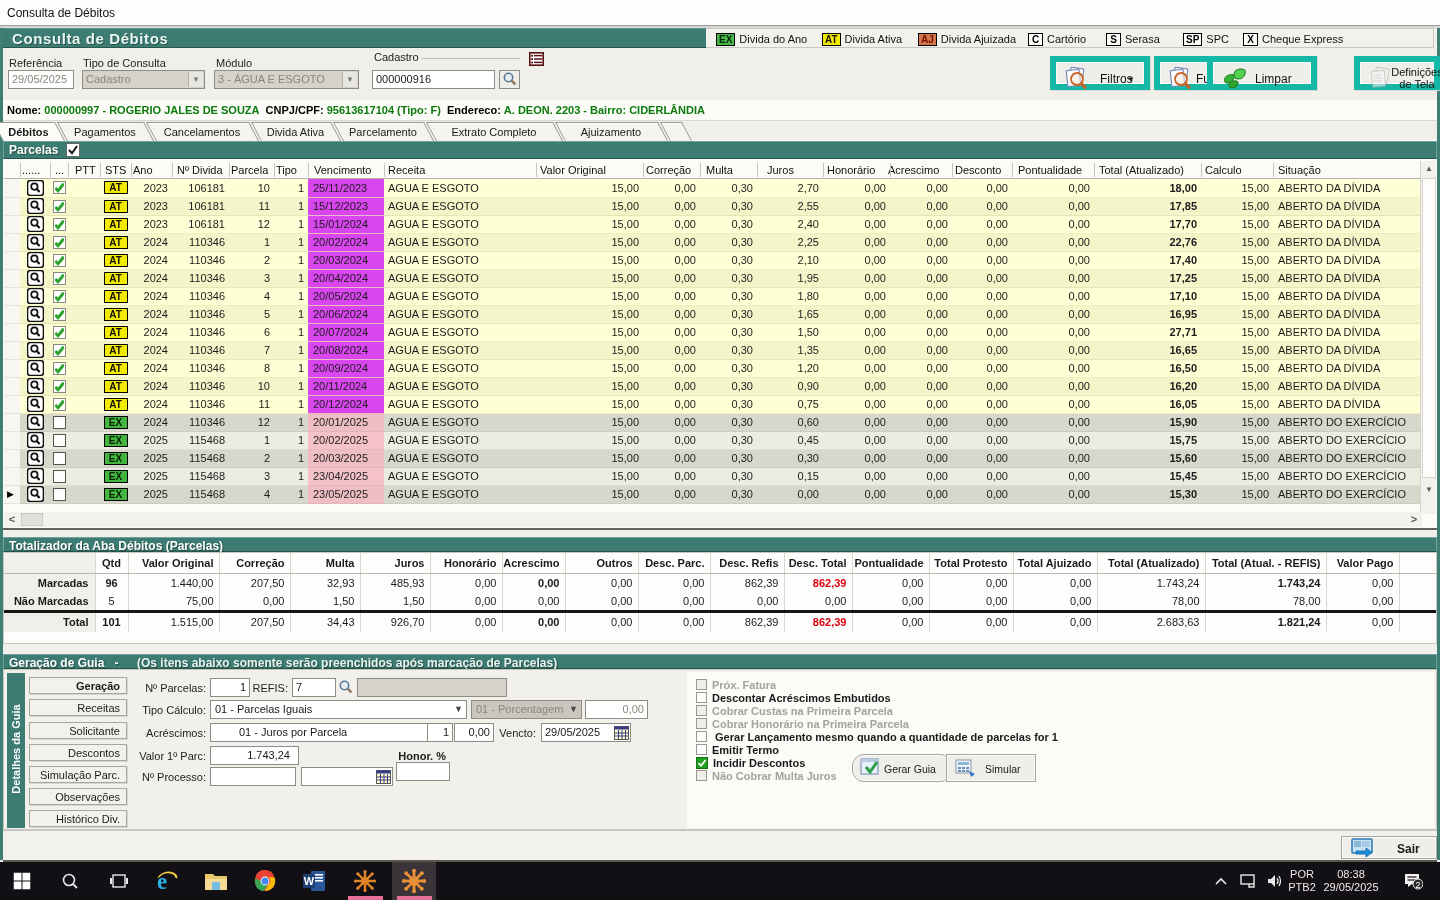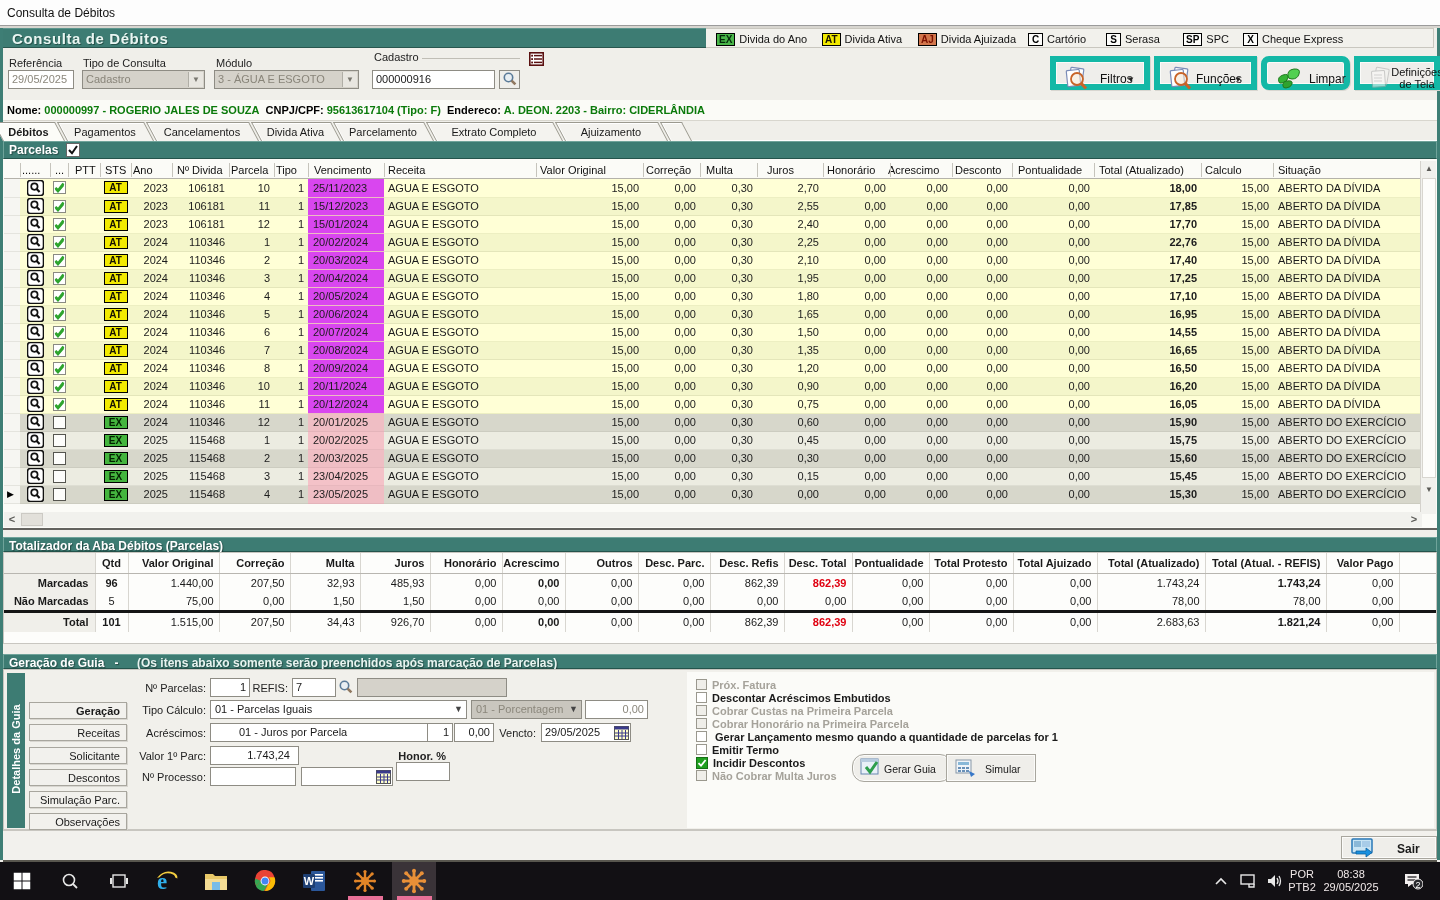--- a/index.html
+++ b/index.html
@@ -114,21 +114,21 @@
 
 
 #gerbar { left:3px; top:654px; width:1434px; height:15px; }
 #gerbar span { position:absolute; left:133px; top:1px; font-size:12px; font-weight:bold; color:#E8F4F0; text-shadow:1px 1px 1px rgba(0,0,0,0.4); }
 #gerpanel { left:3px; top:669px; width:1434px; height:161px; background:#F1F0EB; border:1px solid #C8C6C0; }
 #gerside { position:absolute; left:3px; top:3px; width:18px; height:155px; background:#3D7C73; }
 #gerside span { position:absolute; left:-66px; top:70px; width:150px; transform:rotate(-90deg);
   color:#fff; font-weight:bold; font-size:11px; text-align:center; }
 .gbtn { position:absolute; left:25px; width:98px; height:17px; background:#F2F1ED;
   border:1px solid #A8A69E; box-shadow:1px 1px 0 #D8D6D0; font-size:11px;
-  text-align:right; padding:2px 6px 0 0;margin-top:25px; }
+  text-align:right; padding:2px 6px 0 0; }
 .gb { font-weight:bold; }
 .glab { position:absolute; font-size:11px; color:#222; text-align:right; }
 .ginp { position:absolute; height:19px; border:1px solid #8E8C84; background:#fff; font-size:11px;
   line-height:17px; padding:0 3px; }
 .gsel { position:absolute; height:19px; border:1px solid #8E8C84; background:#F0EFEA; font-size:11px;
   line-height:17px; padding-left:4px; }
 .gsel .arr { position:absolute; right:3px; top:0px; font-size:9px; color:#444; }
 .chkrow { position:absolute; left:692px; height:13px; font-size:11px; font-weight:bold; color:#1a1a1a; }
 .chkrow span { vertical-align:top; }
 .chkrow > span:last-child { margin-left:5px; }
@@ -215,21 +215,21 @@
   <div class="btn" style="left:1151px;width:103px;">
       <span class="ic"><svg width="26" height="28" viewBox="0 0 26 28">
           <rect x="6" y="3" width="13" height="16" rx="1" fill="#fff" stroke="#7A8CB8" stroke-width="1.2" transform="rotate(8 12 10)"></rect>
           <rect x="3" y="5" width="13" height="16" rx="1" fill="#fff" stroke="#7A8CB8" stroke-width="1.2" transform="rotate(-6 10 13)"></rect>
           <circle cx="13" cy="14" r="6" fill="#F4E6D2" fill-opacity="0.55" stroke="#C86428" stroke-width="1.8"></circle>
           <line x1="17.2" y1="18.4" x2="22" y2="23.5" stroke="#C86428" stroke-width="3"></line>
         </svg></span>
       <span class="tx" style="left:36px">Funções</span>
       <span class="ar" style="right:9px">▼</span>
     </div>
-  <div class="btn" style="left:1258px;width:89px;border-radius:8px;">
+  <div class="btn" style="left:1204px;width:110px;">
       <span class="ic" style="top:4px"><svg width="30" height="26" viewBox="0 0 30 26">
           <path d="M4 16 Q2 11 8 9 Q14 7 13 12 Q12 16 7 17 Q4 17.5 4 16z" fill="#35B335" stroke="#1E7A1E"></path>
           <path d="M13 10 Q12 4 19 3 Q26 2.5 24 8 Q22.5 13 17 13 Q13 13 13 10z" fill="#52D052" stroke="#1E7A1E"></path>
           <path d="M8 20 Q7 16 12 15 Q18 14 17 18 Q16 21.5 11 22 Q8 22 8 20z" fill="#2FA32F" stroke="#1E7A1E"></path>
         </svg></span>
       <span class="tx" style="left:42px">Limpar</span>
     </div>
   <div class="btn" style="left:1351px;width:86px;">
       <span class="ic"><svg width="26" height="28" viewBox="0 0 26 28" opacity="0.55">
           <rect x="7" y="3" width="13" height="16" rx="1" fill="#F4F4F2" stroke="#AAA" transform="rotate(10 13 11)"></rect>
@@ -633,21 +633,21 @@
           <td class="venc">20/07/2024</td>
           <td class="rec">AGUA E ESGOTO</td>
           <td class="n">15,00</td>
           <td class="n">0,00</td>
           <td class="n">0,30</td>
           <td class="n">1,50</td>
           <td class="n">0,00</td>
           <td class="n">0,00</td>
           <td class="n">0,00</td>
           <td class="n">0,00</td>
-          <td class="n b">14,55</td>
+          <td class="n b">27,71</td>
           <td class="n">15,00</td>
           <td class="sit">ABERTO DA DÍVIDA</td>
         </tr>
 <tr class="rB">
           <td class="ci"></td>
           <td class="cm"><svg width="17" height="16" viewBox="0 0 17 16">
               <rect x="0.5" y="0.5" width="16" height="15" rx="3" fill="#fff" stroke="#111" stroke-width="1.6"></rect>
               <circle cx="7.4" cy="6.6" r="3.2" fill="none" stroke="#111" stroke-width="1.7"></circle>
               <line x1="9.7" y1="9" x2="12.6" y2="12" stroke="#111" stroke-width="2.2"></line>
             </svg></td>

